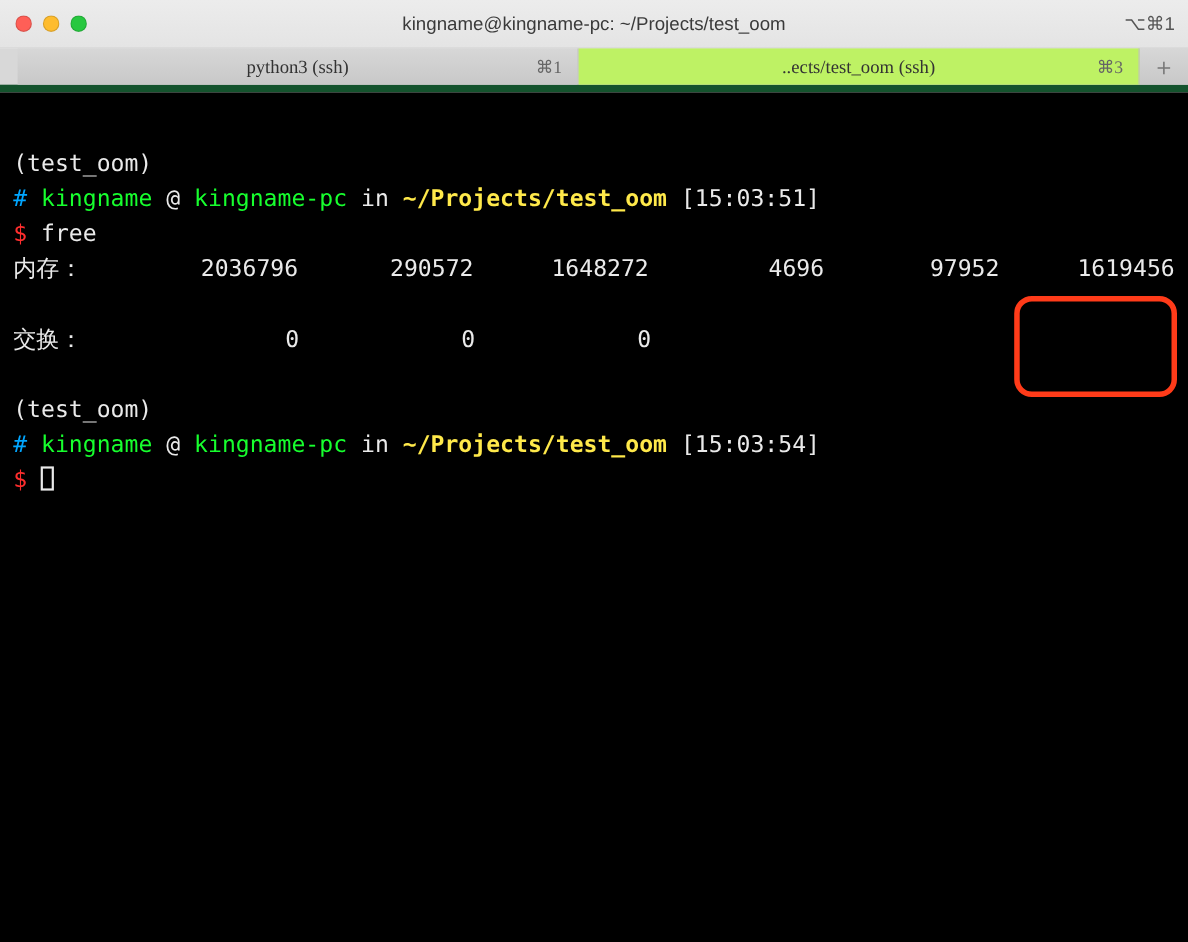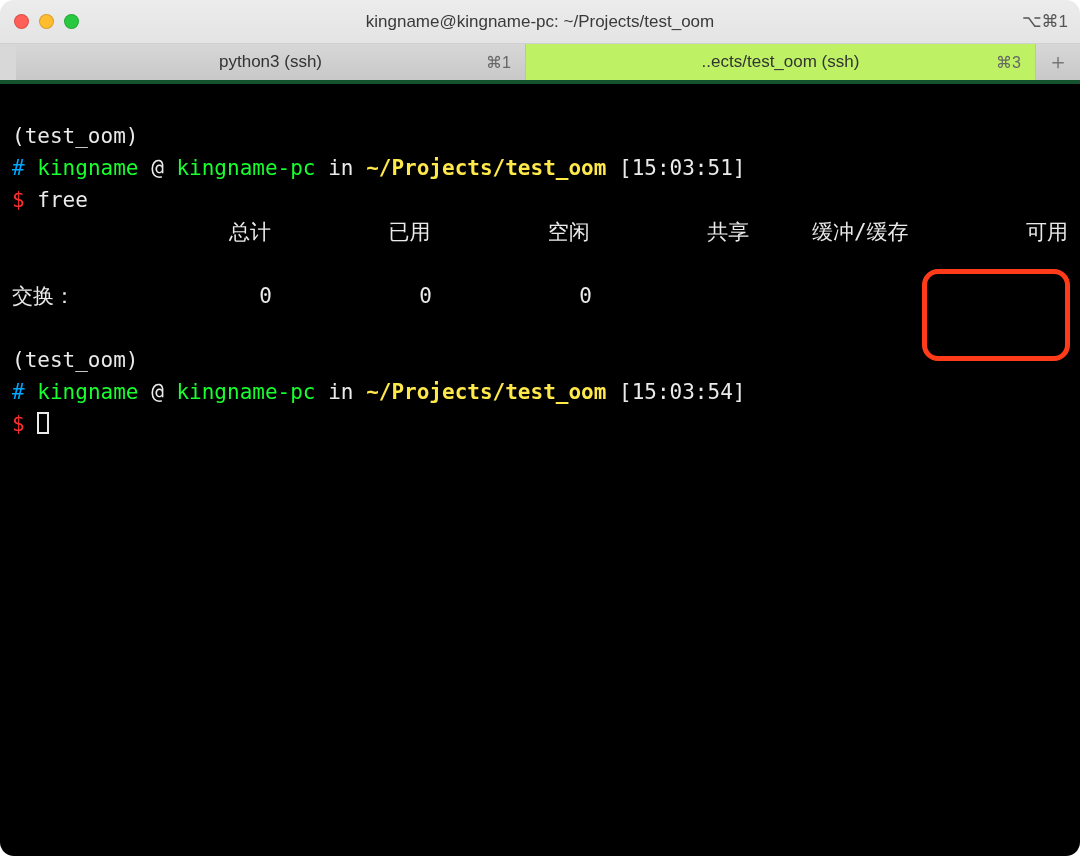--- a/index.html
+++ b/index.html
@@ -7,21 +7,21 @@
     background: #fff;
     font-family: "Menlo", "Monaco", "Consolas", monospace;
     width: 1080px;
     height: 856px;
     overflow: hidden;
   }
   .window {
     width: 1080px;
     height: 856px;
     background: #fff;
-    border-radius: 14px;
+    border-radius: 0;
     overflow: hidden;
     position: relative;
   }
   
   .titlebar {
     height: 44px;
     background: linear-gradient(#ececec,#e4e4e4);
     border-bottom: 1px solid #cfcfcf;
     display: flex;
     align-items: center;
@@ -53,22 +53,22 @@
     right: 12px;
     font-size: 17px;
     color:#555;
     font-family: -apple-system, "Helvetica Neue", Arial, sans-serif;
   }
   
   .tabbar {
     height: 40px;
     background: #d8d8d8;
     display: flex;
-    border-bottom: 4px solid #14532d;
-    font-family: Liberation Sans, sans-serif;
+    border-bottom: 7px solid #14532d;
+    font-family: Liberation Serif, serif;
     padding-left: 16px;
   }
   .tab {
     flex: 1;
     display: flex;
     align-items: center;
     justify-content: center;
     gap: 8px;
     font-size: 17px;
     color:#333;
@@ -95,21 +95,21 @@
     font-size: 22px;
     cursor: pointer;
     background: linear-gradient(#d7d7d7,#c8c8c8);
   }
   
   .term {
     background:#000;
     color:#eaeaea;
     font-size: 21px;
     line-height: 32px;
-    padding: 4px 12px 20px 12px;
+    padding: 16px 12px 20px 12px;
     height: calc(100% - 84px);
     font-family: "Menlo","Monaco","Consolas",monospace;
     white-space: pre;
     position: relative;
   }
   .c-blue { color:#00a6ff; }
   .c-green { color:#17ff2e; }
   .c-yellow { color:#ffe94a; font-weight: bold; }
   .c-red { color:#ff2e2e; }
   .c-white { color:#eaeaea; }
@@ -161,21 +161,21 @@
     </div>
     <div class="tab-add">
       <span>＋</span>
     </div>
   </div>
 
   <div class="term">
 <span class="c-white">(test_oom)</span>
 <span class="c-blue">#</span> <span class="c-green">kingname</span> <span class="c-white">@</span> <span class="c-green">kingname-pc</span> <span class="c-white">in</span> <span class="c-yellow">~/Projects/test_oom</span> <span class="c-white">[15:03:51]</span>
 <span class="c-red">$</span> <span class="c-white">free</span>
-<div class="cols"><span class="coll"> </span><span class="colv">总计</span><span class="colv">已用</span><span class="colv">空闲</span><span class="colv">共享</span><span class="colv">缓冲/缓存</span><span class="colv">可用</span></div>
+<div class="cols"><span class="coll">内存：</span><span class="colv">2036796</span><span class="colv">290572</span><span class="colv">1648272</span><span class="colv">4696</span><span class="colv">97952</span><span class="colv">1619456</span></div>
 <div class="cols"><span class="coll">交换：</span><span class="colv">0</span><span class="colv">0</span><span class="colv">0</span></div>
 <span class="c-white">(test_oom)</span>
 <span class="c-blue">#</span> <span class="c-green">kingname</span> <span class="c-white">@</span> <span class="c-green">kingname-pc</span> <span class="c-white">in</span> <span class="c-yellow">~/Projects/test_oom</span> <span class="c-white">[15:03:54]</span>
 <span class="c-red">$</span> <span class="cursor"></span>
     <div class="highlight-box"></div>
   </div>
 
 </div>
 
 </body></html>

